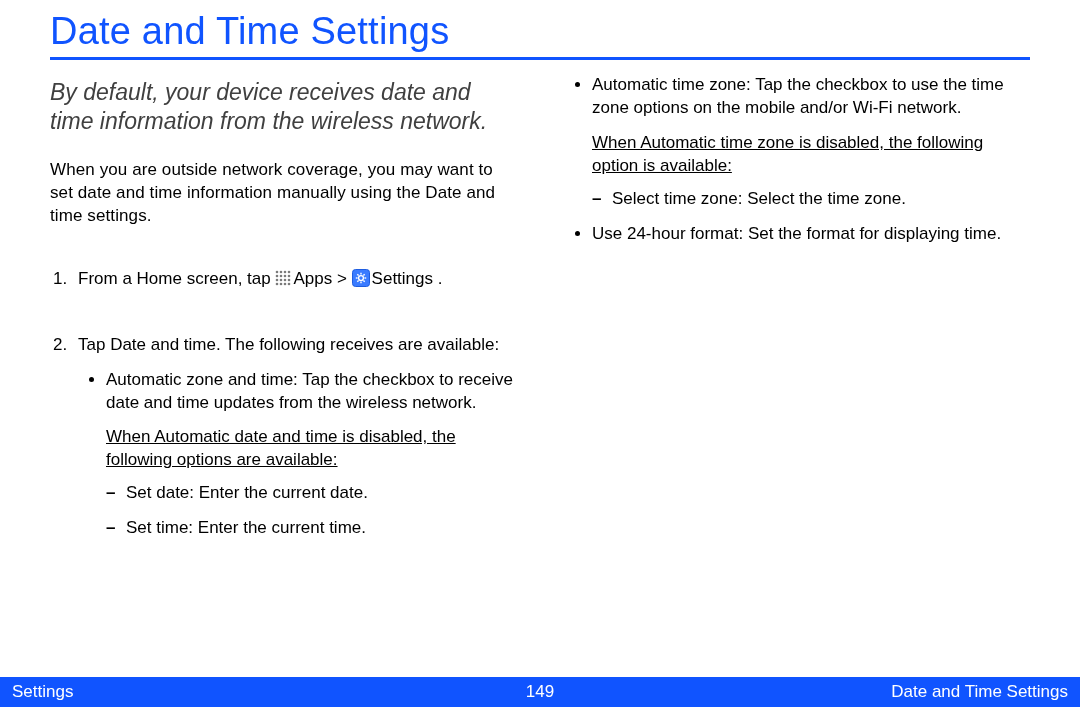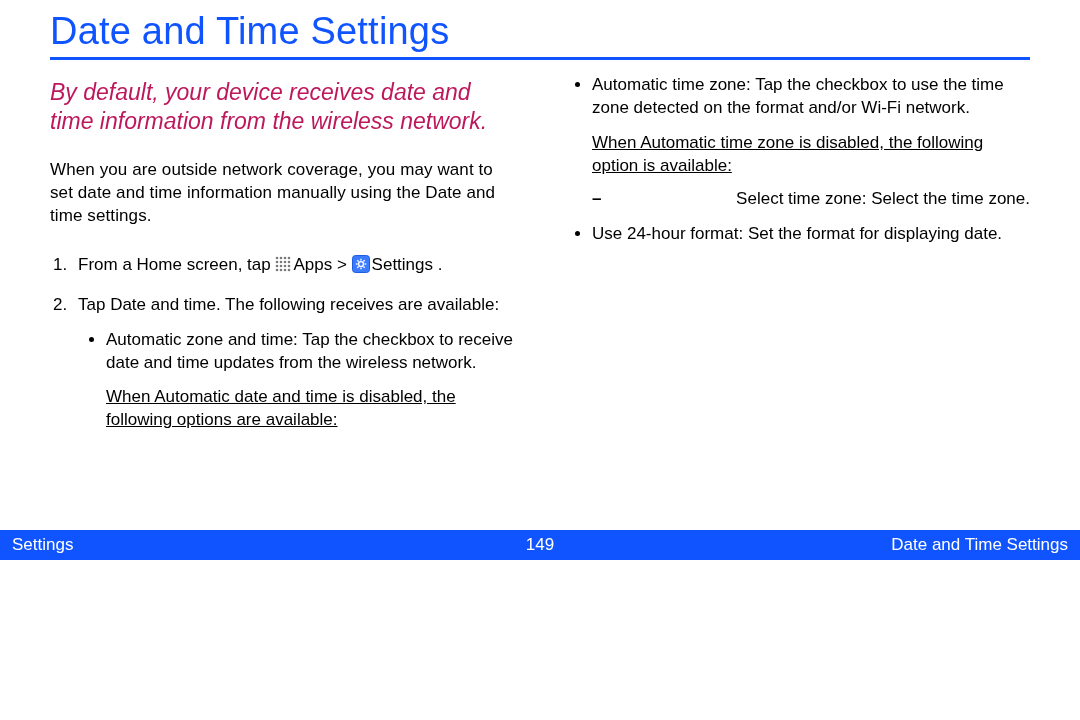--- a/index.html
+++ b/index.html
@@ -8,21 +8,21 @@
     width: 1080px;
     height: 720px;
     font-family: Arial, Helvetica, sans-serif;
     background: #fff;
     color: #000;
     overflow: hidden;
   }
   .page {
     box-sizing: border-box;
     width: 1080px;
-    height: 560px;
+    height: 707px;
     position: relative;
   }
   .content {
     box-sizing: border-box;
     padding: 10px 50px 0 50px;
   }
   h1.title {
     font-size: 38px;
     font-weight: 400;
     color: #1054ff;
@@ -36,21 +36,21 @@
   }
   .columns {
     display: flex;
     gap: 48px;
   }
   .col {
     flex: 1 1 0;
     min-width: 0;
   }
   .intro {
-    color: #be185d;
+    color: #404040;
     font-style: italic;
     font-size: 23px;
     line-height: 1.28;
     margin: 4px 0 22px 0;
     font-weight: 400;
   }
   p.body {
     font-size: 17px;
     line-height: 1.35;
     margin: 0 0 26px 0;
@@ -58,20 +58,21 @@
   }
   ol.steps {
     font-size: 17px;
     line-height: 1.35;
     margin: 0;
     padding-left: 22px;
   }
   ol.steps > li {
     margin-bottom: 14px;
     padding-left: 6px;
+    margin-top: 40px;
   }
   ul.bullets {
     list-style: disc;
     font-size: 17px;
     line-height: 1.35;
     margin: 12px 0 0 0;
     padding-left: 28px;
   }
   ul.bullets > li {
     margin-bottom: 12px;
@@ -83,21 +84,20 @@
   }
   .dash-list {
     margin-top: 10px;
   }
   .dash-item {
     font-size: 17px;
     line-height: 1.35;
     margin-bottom: 12px;
     padding-left: 20px;
     position: relative;
-    text-align: right;
   }
   .dash-item::before {
     content: "–";
     font-weight: 700;
     position: absolute;
     left: 0;
   }
   .b { font-weight: 400; }
   .icon-apps {
     display: inline-block;
@@ -177,39 +177,47 @@
                   </g>
                 </svg></span><span class="b">Settings</span><span> .</span>
           </li>
           <li>
             <span>Tap </span><span class="b">Date and time</span><span>. The following receives are available:</span>
 
             <ul class="bullets">
               <li>
                 <span class="b">Automatic zone and time</span><span>: Tap the checkbox to receive date and time updates from the wireless network.</span>
                 <span class="sub-desc">When Automatic date and time is disabled, the following options are available:</span>
+                <div class="dash-list">
+                  <div class="dash-item">
+                    <span class="b">Set date</span><span>: Enter the current date.</span>
+                  </div>
+                  <div class="dash-item">
+                    <span class="b">Set time</span><span>: Enter the current time.</span>
+                  </div>
+                </div>
               </li>
             </ul>
           </li>
         </ol>
       </div>
 
       <div class="col">
         <ul class="bullets" style="margin-top:0;">
           <li>
-            <span class="b">Automatic time zone</span><span>: Tap the checkbox to use the time zone detected on the format and/or Wi-Fi network.</span>
+            <span class="b">Automatic time zone</span><span>: Tap the checkbox to use the time zone options on the mobile and/or Wi-Fi network.</span>
             <span class="sub-desc">When Automatic time zone is disabled, the following option is available:</span>
             <div class="dash-list">
               <div class="dash-item">
                 <span class="b">Select time zone</span><span>: Select the time zone.</span>
               </div>
             </div>
           </li>
           <li>
-            <span class="b">Use 24-hour format</span><span>: Set the format for displaying date.</span>
+            <span class="b">Use 24-hour format</span><span>: Set the format for displaying time.</span>
           </li>
         </ul>
       </div>
 
     </div>
   </div>
 
   <div class="footer">
     <span>Settings</span>
     <span class="center">149</span>

